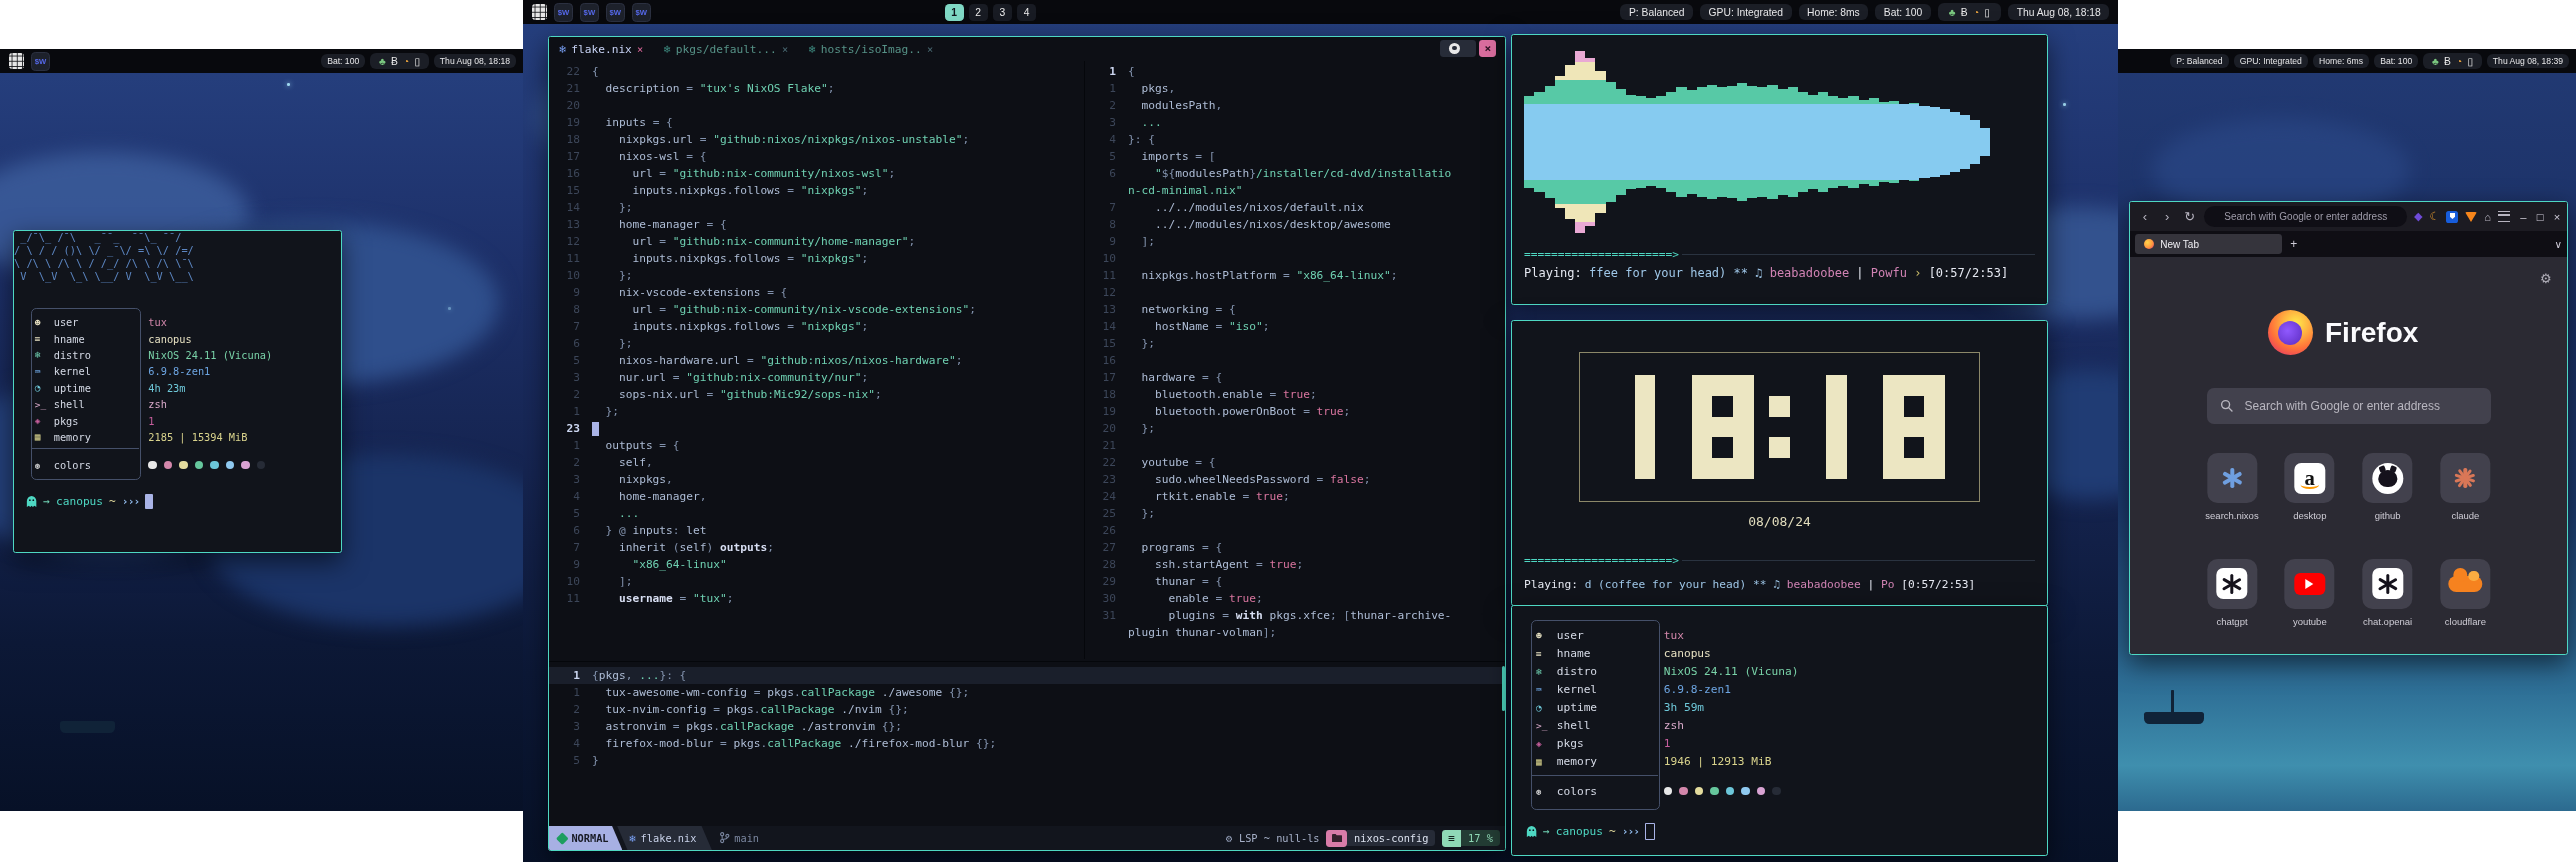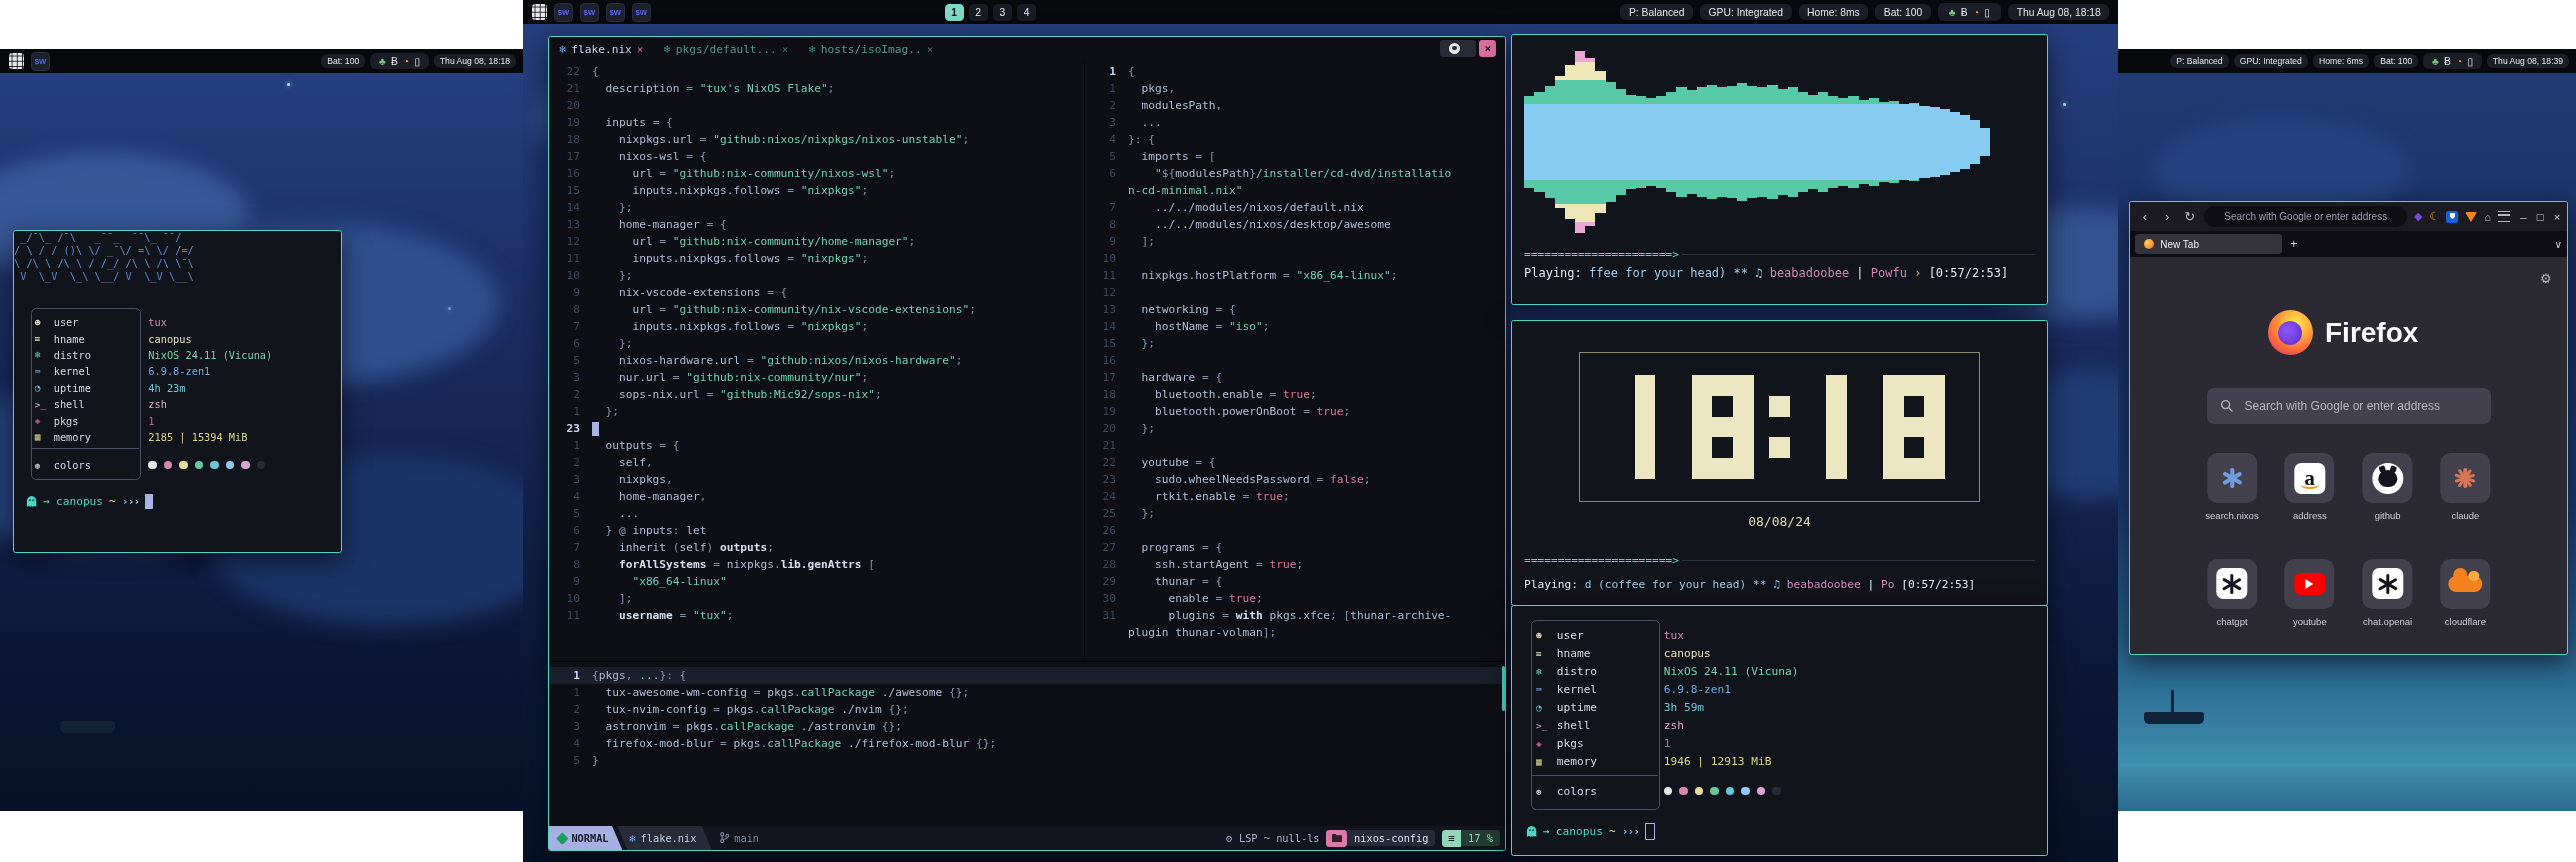--- a/index.html
+++ b/index.html
@@ -318,21 +318,20 @@
             <div class="cl"><span class="ln">2</span><span class="c-k">    sops-nix.url</span><span class="c-p"> = </span><span class="c-s">"github:Mic92/sops-nix"</span><span class="c-p">;</span></div>
             <div class="cl"><span class="ln">1</span><span class="c-p">  };</span></div>
             <div class="cl"><span class="ln cur">23</span><span class="blockcur"></span></div>
             <div class="cl"><span class="ln">1</span><span class="c-k">  outputs</span><span class="c-p"> = {</span></div>
             <div class="cl"><span class="ln">2</span><span class="c-k">    self</span><span class="c-p">,</span></div>
             <div class="cl"><span class="ln">3</span><span class="c-k">    nixpkgs</span><span class="c-p">,</span></div>
             <div class="cl"><span class="ln">4</span><span class="c-k">    home-manager</span><span class="c-p">,</span></div>
             <div class="cl"><span class="ln">5</span><span class="c-s">    ...</span></div>
             <div class="cl"><span class="ln">6</span><span class="c-p">  } @ </span><span class="c-k">inputs</span><span class="c-p">: </span><span class="c-k">let</span></div>
             <div class="cl"><span class="ln">7</span><span class="c-k">    inherit </span><span class="c-p">(</span><span class="c-k">self</span><span class="c-p">) </span><span class="c-f">outputs</span><span class="c-p">;</span></div>
-            <div class="cl"><span class="ln">8</span><span class="c-f">    forAllSystems</span><span class="c-p"> = </span><span class="c-k">nixpkgs</span><span class="c-p">.</span><span class="c-f">lib.genAttrs</span><span class="c-p"> [</span></div>
             <div class="cl"><span class="ln">9</span><span class="c-s">      "x86_64-linux"</span></div>
             <div class="cl"><span class="ln">10</span><span class="c-p">    ];</span></div>
             <div class="cl"><span class="ln">11</span><span class="c-f">    username</span><span class="c-p"> = </span><span class="c-s">"tux"</span><span class="c-p">;</span></div>
           </div>
         <div class="pane" id="pane-right">
             <div class="cl"><span class="ln cur">1</span><span class="c-p">{</span></div>
             <div class="cl"><span class="ln">1</span><span class="c-k">  pkgs</span><span class="c-p">,</span></div>
             <div class="cl"><span class="ln">2</span><span class="c-k">  modulesPath</span><span class="c-p">,</span></div>
             <div class="cl"><span class="ln">3</span><span class="c-s">  ...</span></div>
             <div class="cl"><span class="ln">4</span><span class="c-p">}: {</span></div>
@@ -826,21 +825,21 @@
               </div>
               <span class="tilelbl">search.nixos</span>
             </div>
             <div class="tile">
               <div class="tilebox">
                 <div class="whitesq">
                   <span class="amz-a">a</span>
                   <div class="amz-smile"></div>
                 </div>
               </div>
-              <span class="tilelbl">address</span>
+              <span class="tilelbl">desktop</span>
             </div>
             <div class="tile">
               <div class="tilebox">
                 <div class="ghcircle">
                   <div class="ghblob"></div>
                 </div>
               </div>
               <span class="tilelbl">github</span>
             </div>
             <div class="tile">

